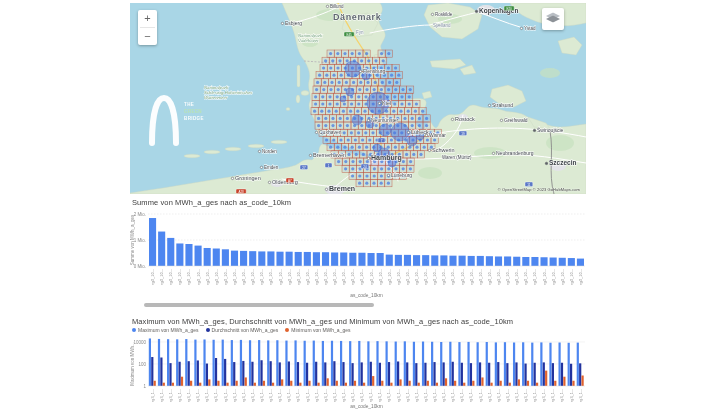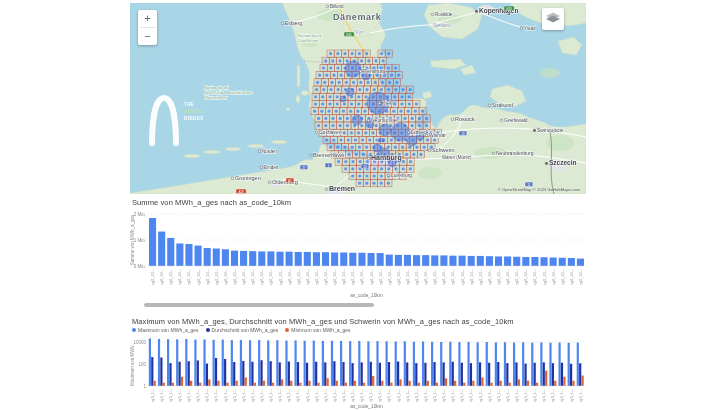--- a/index.html
+++ b/index.html
@@ -790,21 +790,21 @@
         <text x="442.84374999999994" y="61" font-size="4" fill="#8a8a8a" text-anchor="end" transform="rotate(-90 442.84374999999994 61)">rg3_10...</text>
         <rect x="446.8958333333333" y="50.58" width="7.104166666666666" height="7.420000000000001" fill="#4d86f0"></rect>
         <text x="451.94791666666663" y="61" font-size="4" fill="#8a8a8a" text-anchor="end" transform="rotate(-90 451.94791666666663 61)">rg3_10...</text>
         <line x1="18" y1="58" x2="455" y2="58" stroke="#d8d8d8" stroke-width="0.5"></line>
         <text x="236.5" y="89" font-size="4.8" fill="#767676" text-anchor="middle">as_code_10km</text>
         <rect x="14" y="95" width="230" height="4" rx="2" fill="#b8b8b8"></rect>
       </svg>
   </div>
 
   <div class="chart-block">
-    <div class="chart-title">Maximum von MWh_a_ges, Durchschnitt von MWh_a_ges und Schwerin von MWh_a_ges nach as_code_10km</div>
+    <div class="chart-title">Maximum von MWh_a_ges, Durchschnitt von MWh_a_ges und Minimum von MWh_a_ges nach as_code_10km</div>
     <div class="legend" id="chart2-legend">
         <span class="legend-item">
           <span class="legend-dot" style="background: rgb(77, 134, 240);"></span>
           <span class="legend-label">Maximum von MWh_a_ges</span>
         </span>
         <span class="legend-item">
           <span class="legend-dot" style="background: rgb(34, 51, 158);"></span>
           <span class="legend-label">Durchschnitt von MWh_a_ges</span>
         </span>
         <span class="legend-item">

